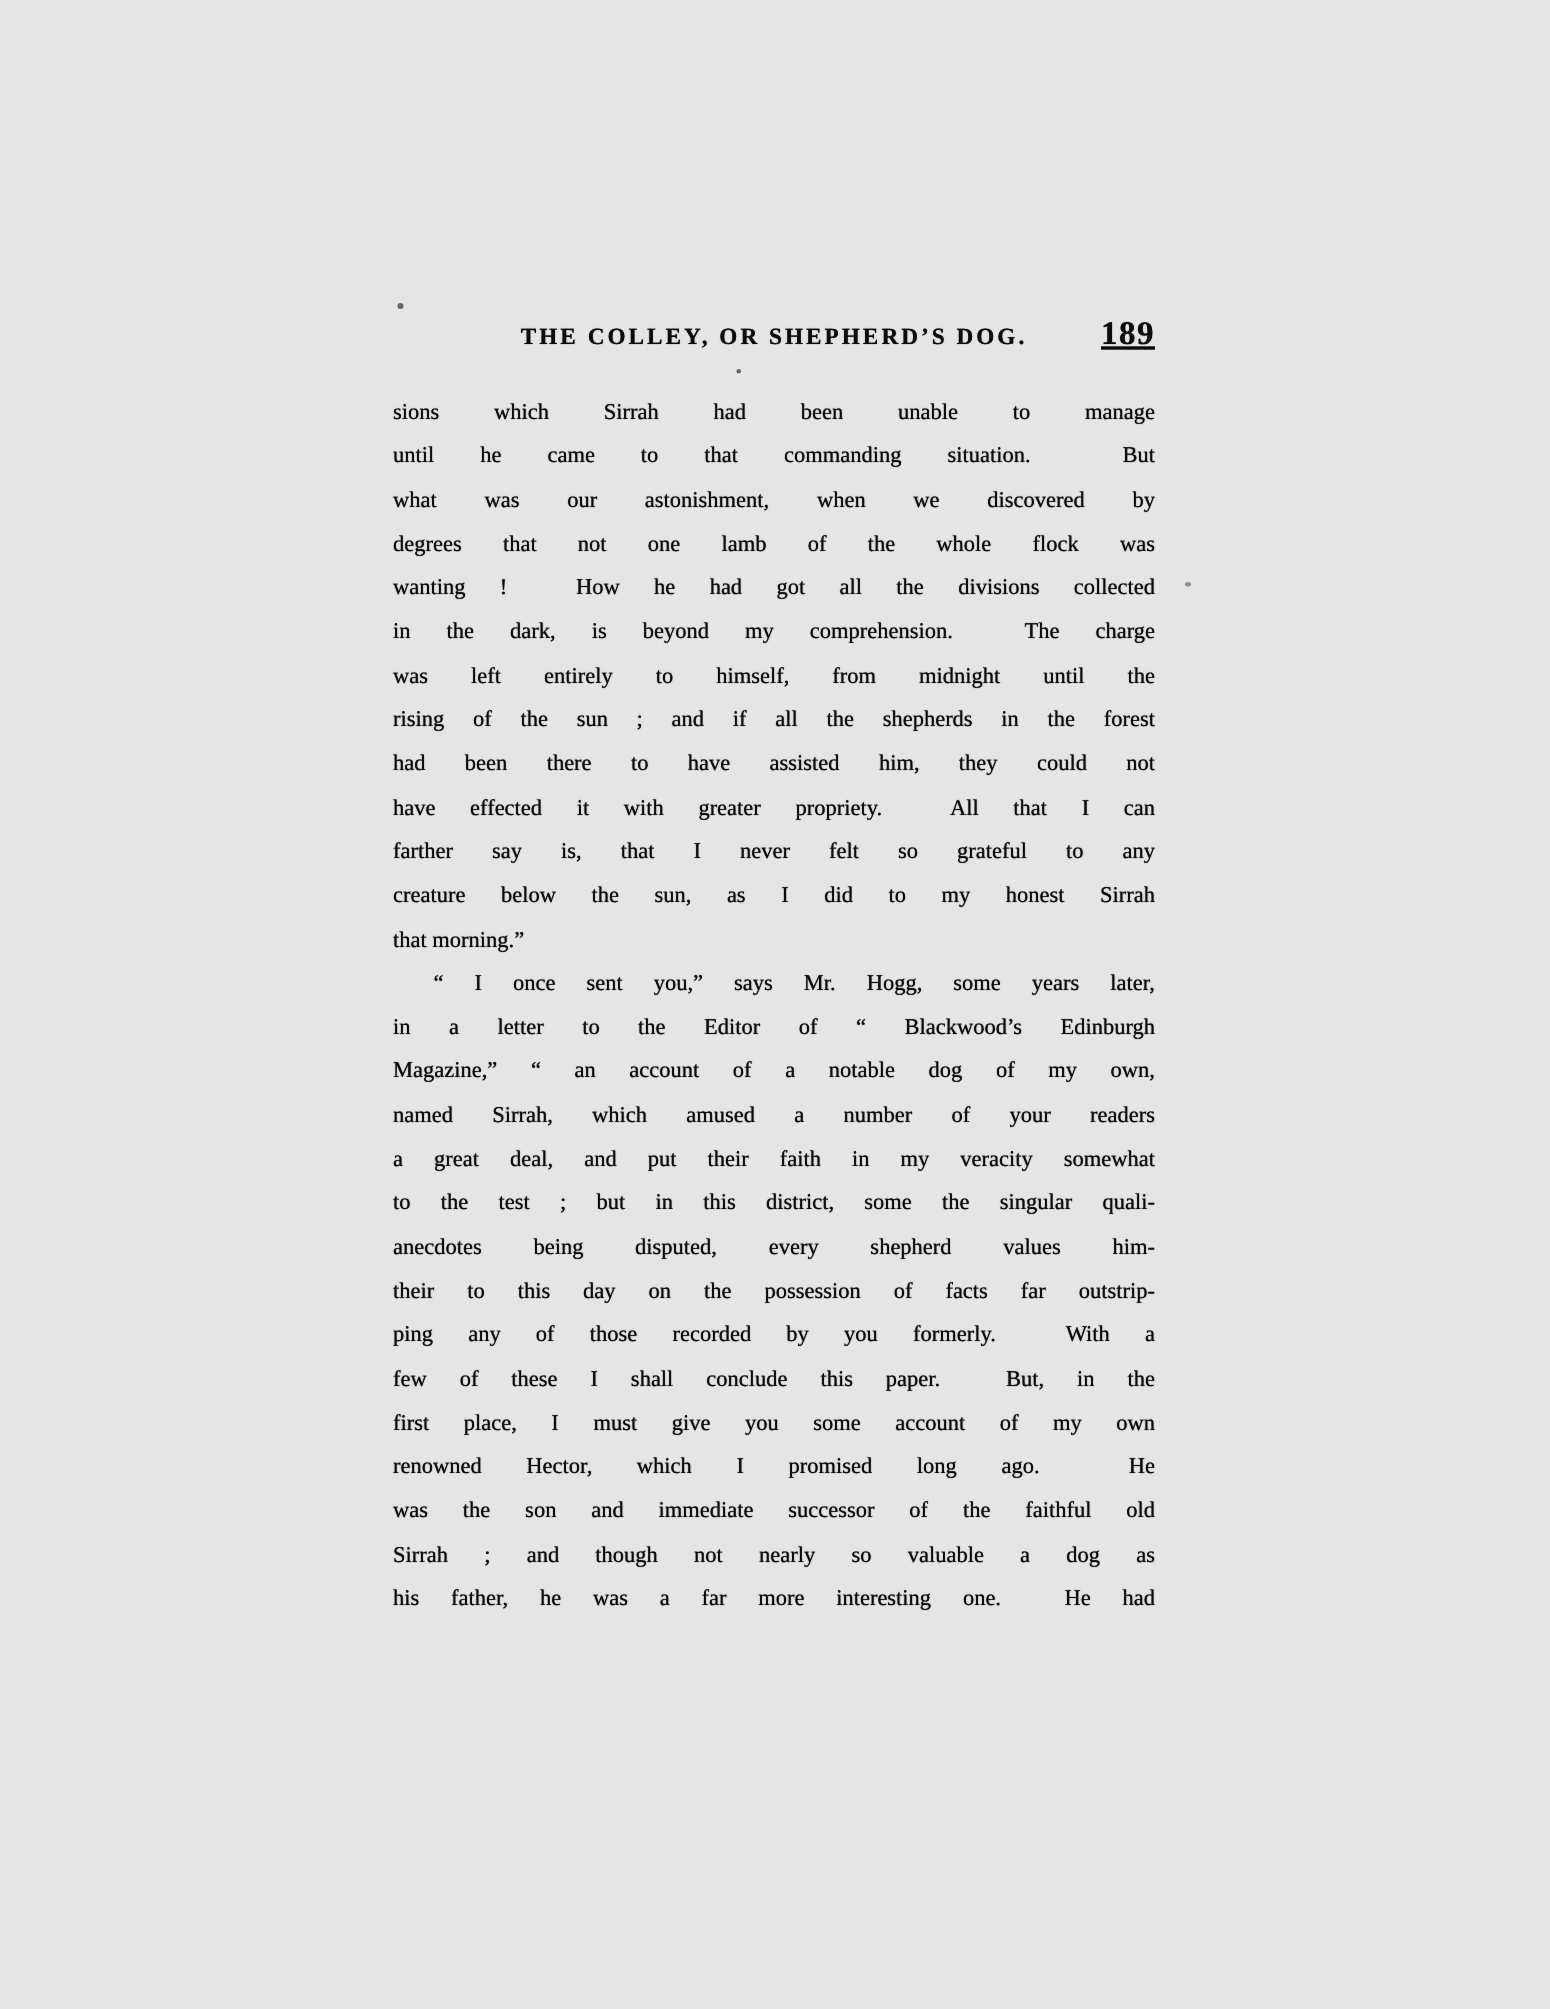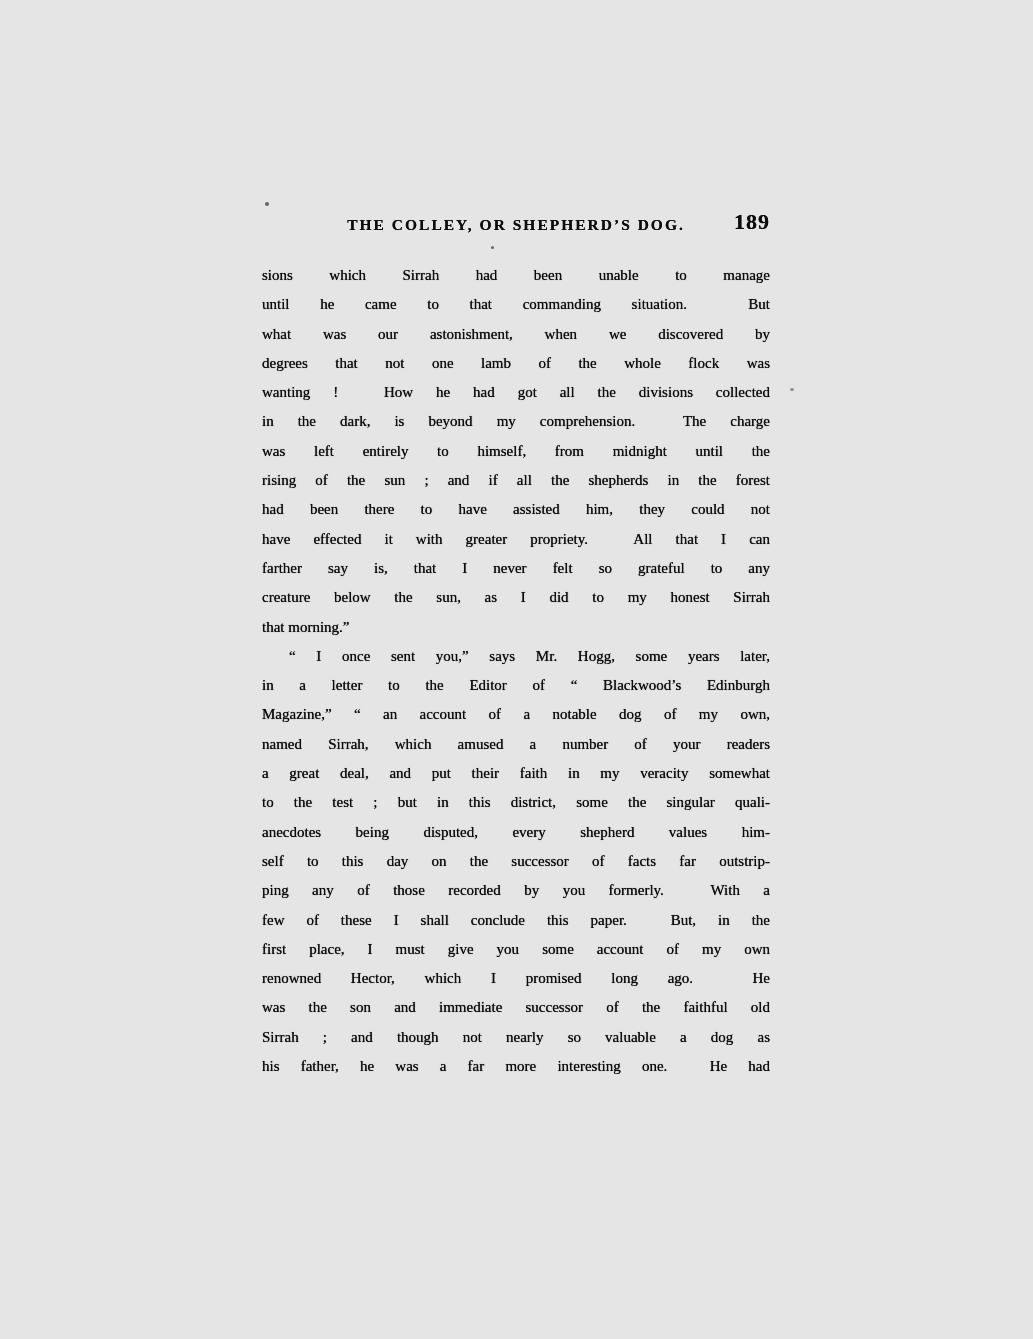--- a/index.html
+++ b/index.html
@@ -36,20 +36,21 @@
   }
   .page-number {
     position: absolute;
     right: 0;
     top: -3px;
     font-size: 22px;
     font-weight: 600;
     line-height: 26px;
     letter-spacing: 1px;
     text-shadow: 0 0 0.6px rgba(0,0,0,0.85);
+    text-decoration: underline;
   }
   
   .text-block {
     position: absolute;
     left: 262px;
     top: 261px;
     width: 508px;
   }
   .line {
     font-size: 15px;
@@ -102,21 +103,21 @@
       <div class="line">farther say is, that I never felt so grateful to any</div>
       <div class="line">creature below the sun, as I did to my honest Sirrah</div>
       <div class="line short">that morning.”</div>
       <div class="line indent">“ I once sent you,” says Mr. Hogg, some years later,</div>
       <div class="line">in a letter to the Editor of “ Blackwood’s Edinburgh</div>
       <div class="line">Magazine,” “ an account of a notable dog of my own,</div>
       <div class="line">named Sirrah, which amused a number of your readers</div>
       <div class="line">a great deal, and put their faith in my veracity somewhat</div>
       <div class="line">to the test ; but in this district, some the singular quali-</div>
       <div class="line">anecdotes being disputed, every shepherd values him-</div>
-      <div class="line">self to this day on the successor of facts far outstrip-</div>
+      <div class="line">their to this day on the possession of facts far outstrip-</div>
       <div class="line">ping any of those recorded by you formerly.&nbsp; With a</div>
       <div class="line">few of these I shall conclude this paper.&nbsp; But, in the</div>
       <div class="line">first place, I must give you some account of my own</div>
       <div class="line">renowned Hector, which I promised long ago.&nbsp; He</div>
       <div class="line">was the son and immediate successor of the faithful old</div>
       <div class="line">Sirrah ; and though not nearly so valuable a dog as</div>
       <div class="line">his father, he was a far more interesting one.&nbsp; He had</div>
     </div>
 
   <div class="speck s1"></div>

